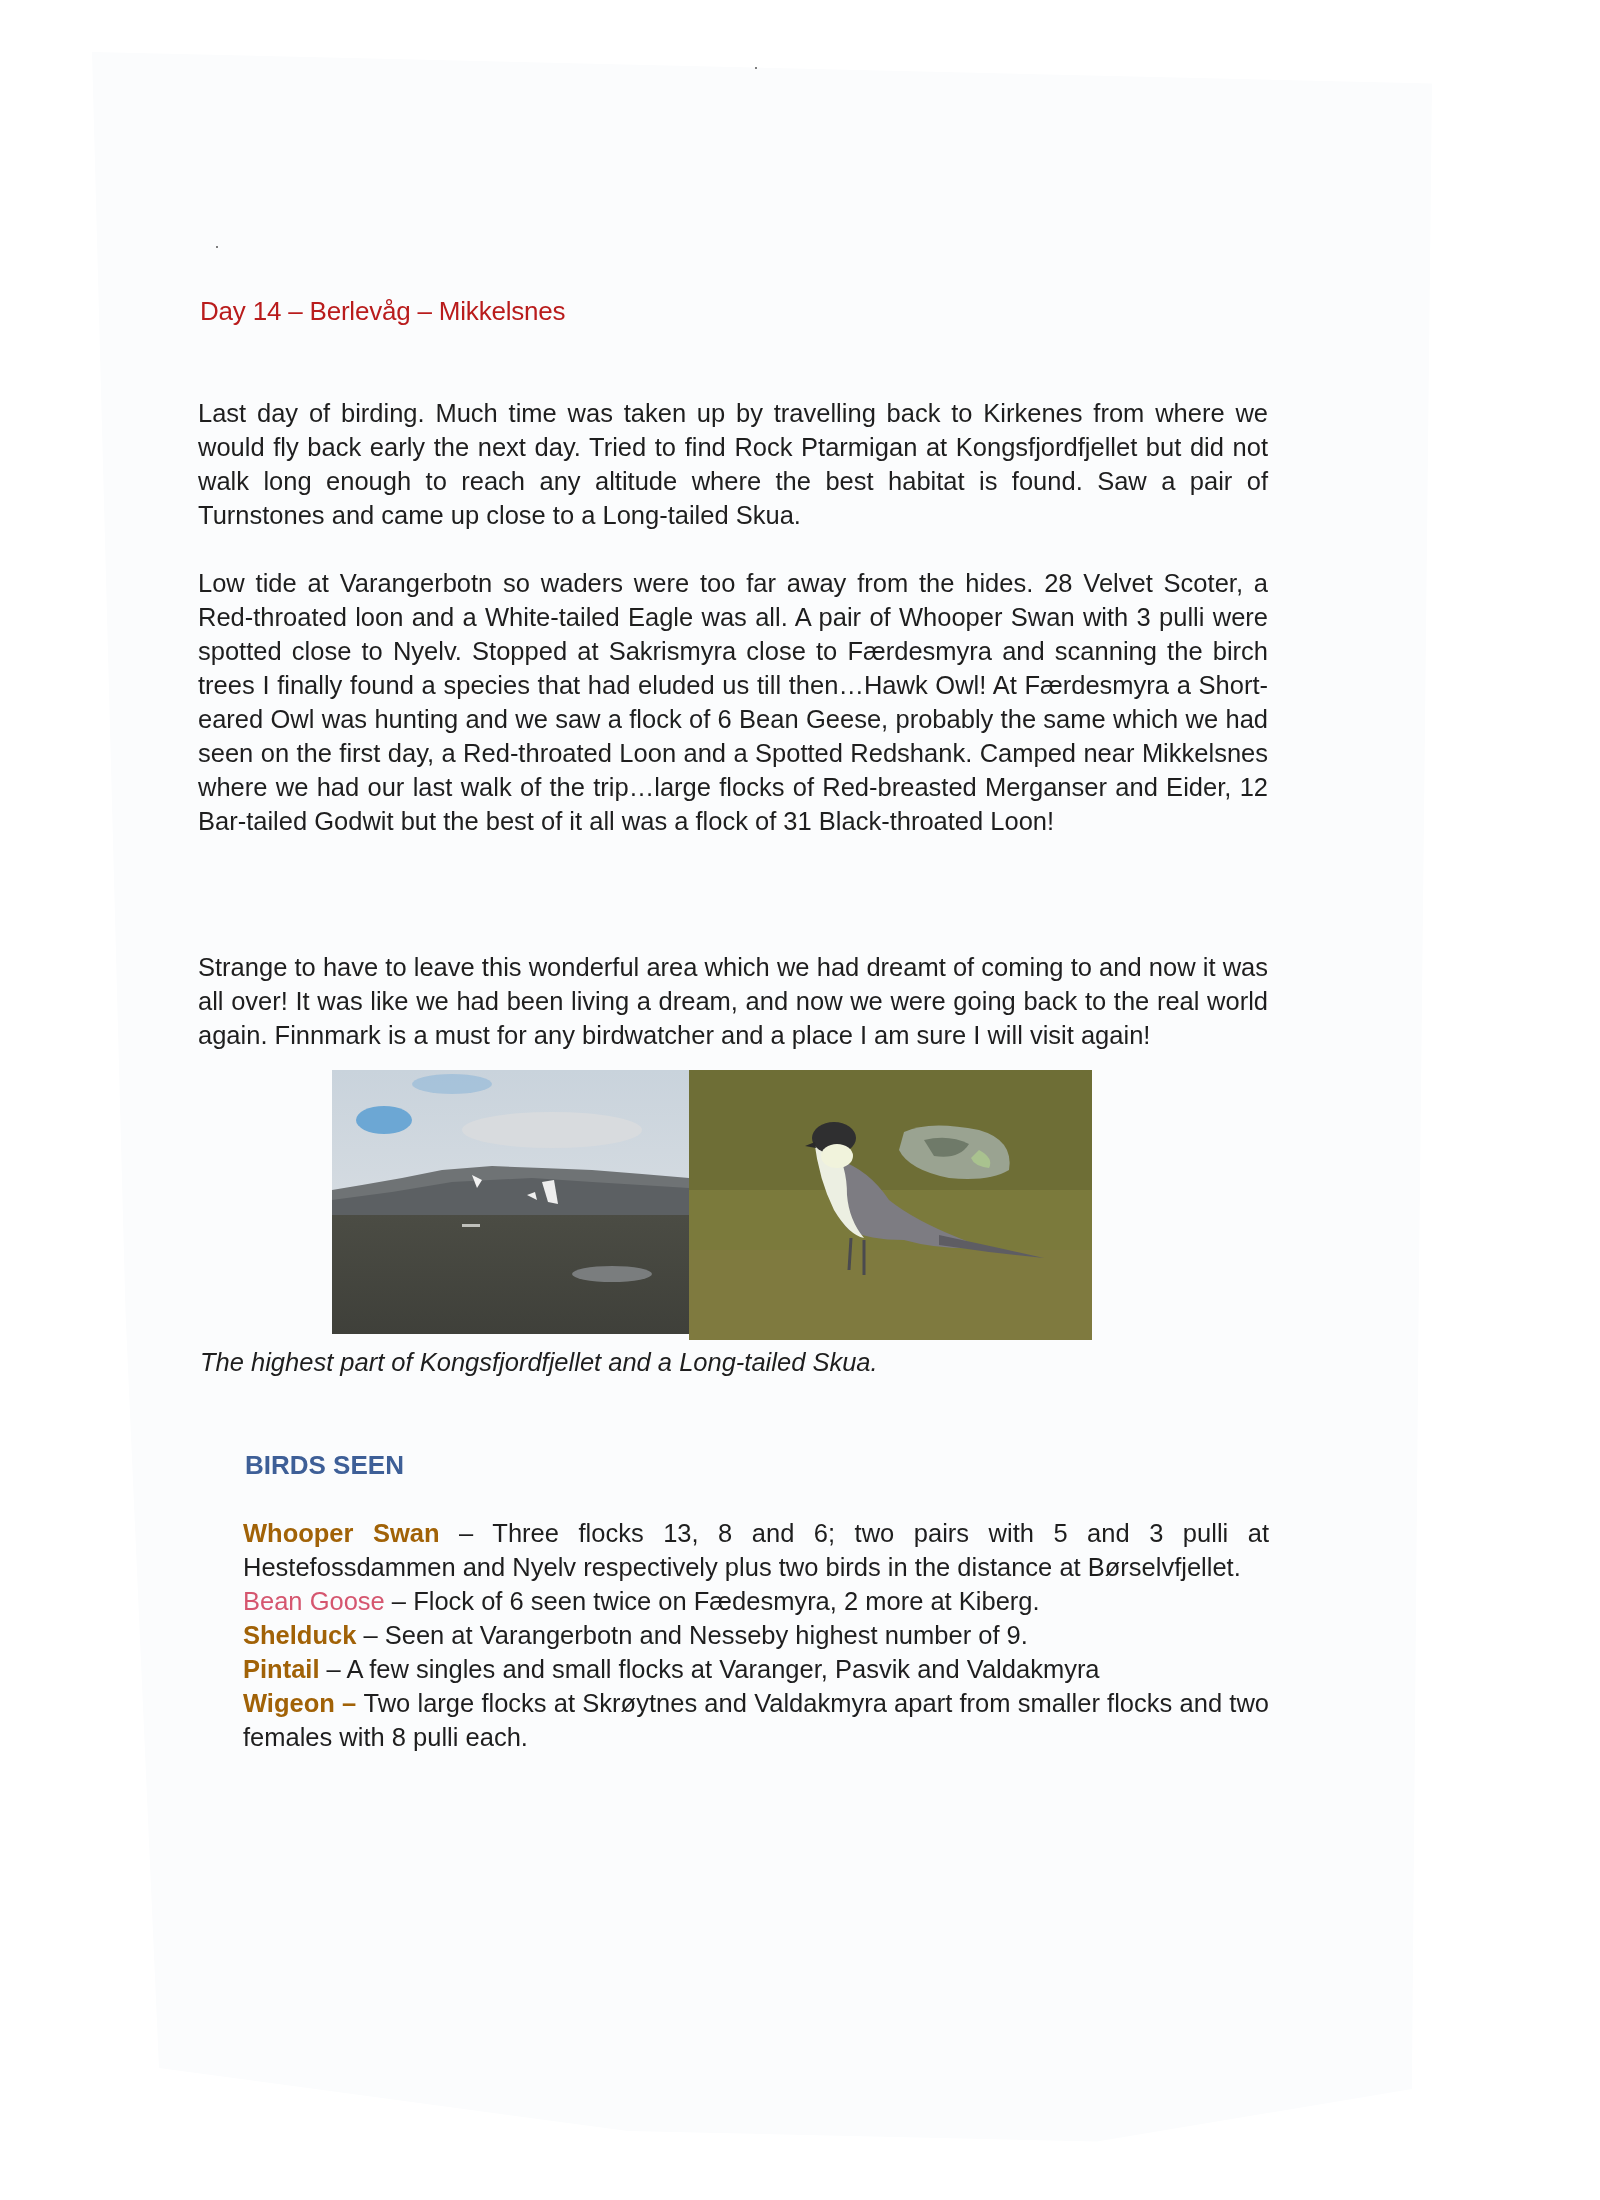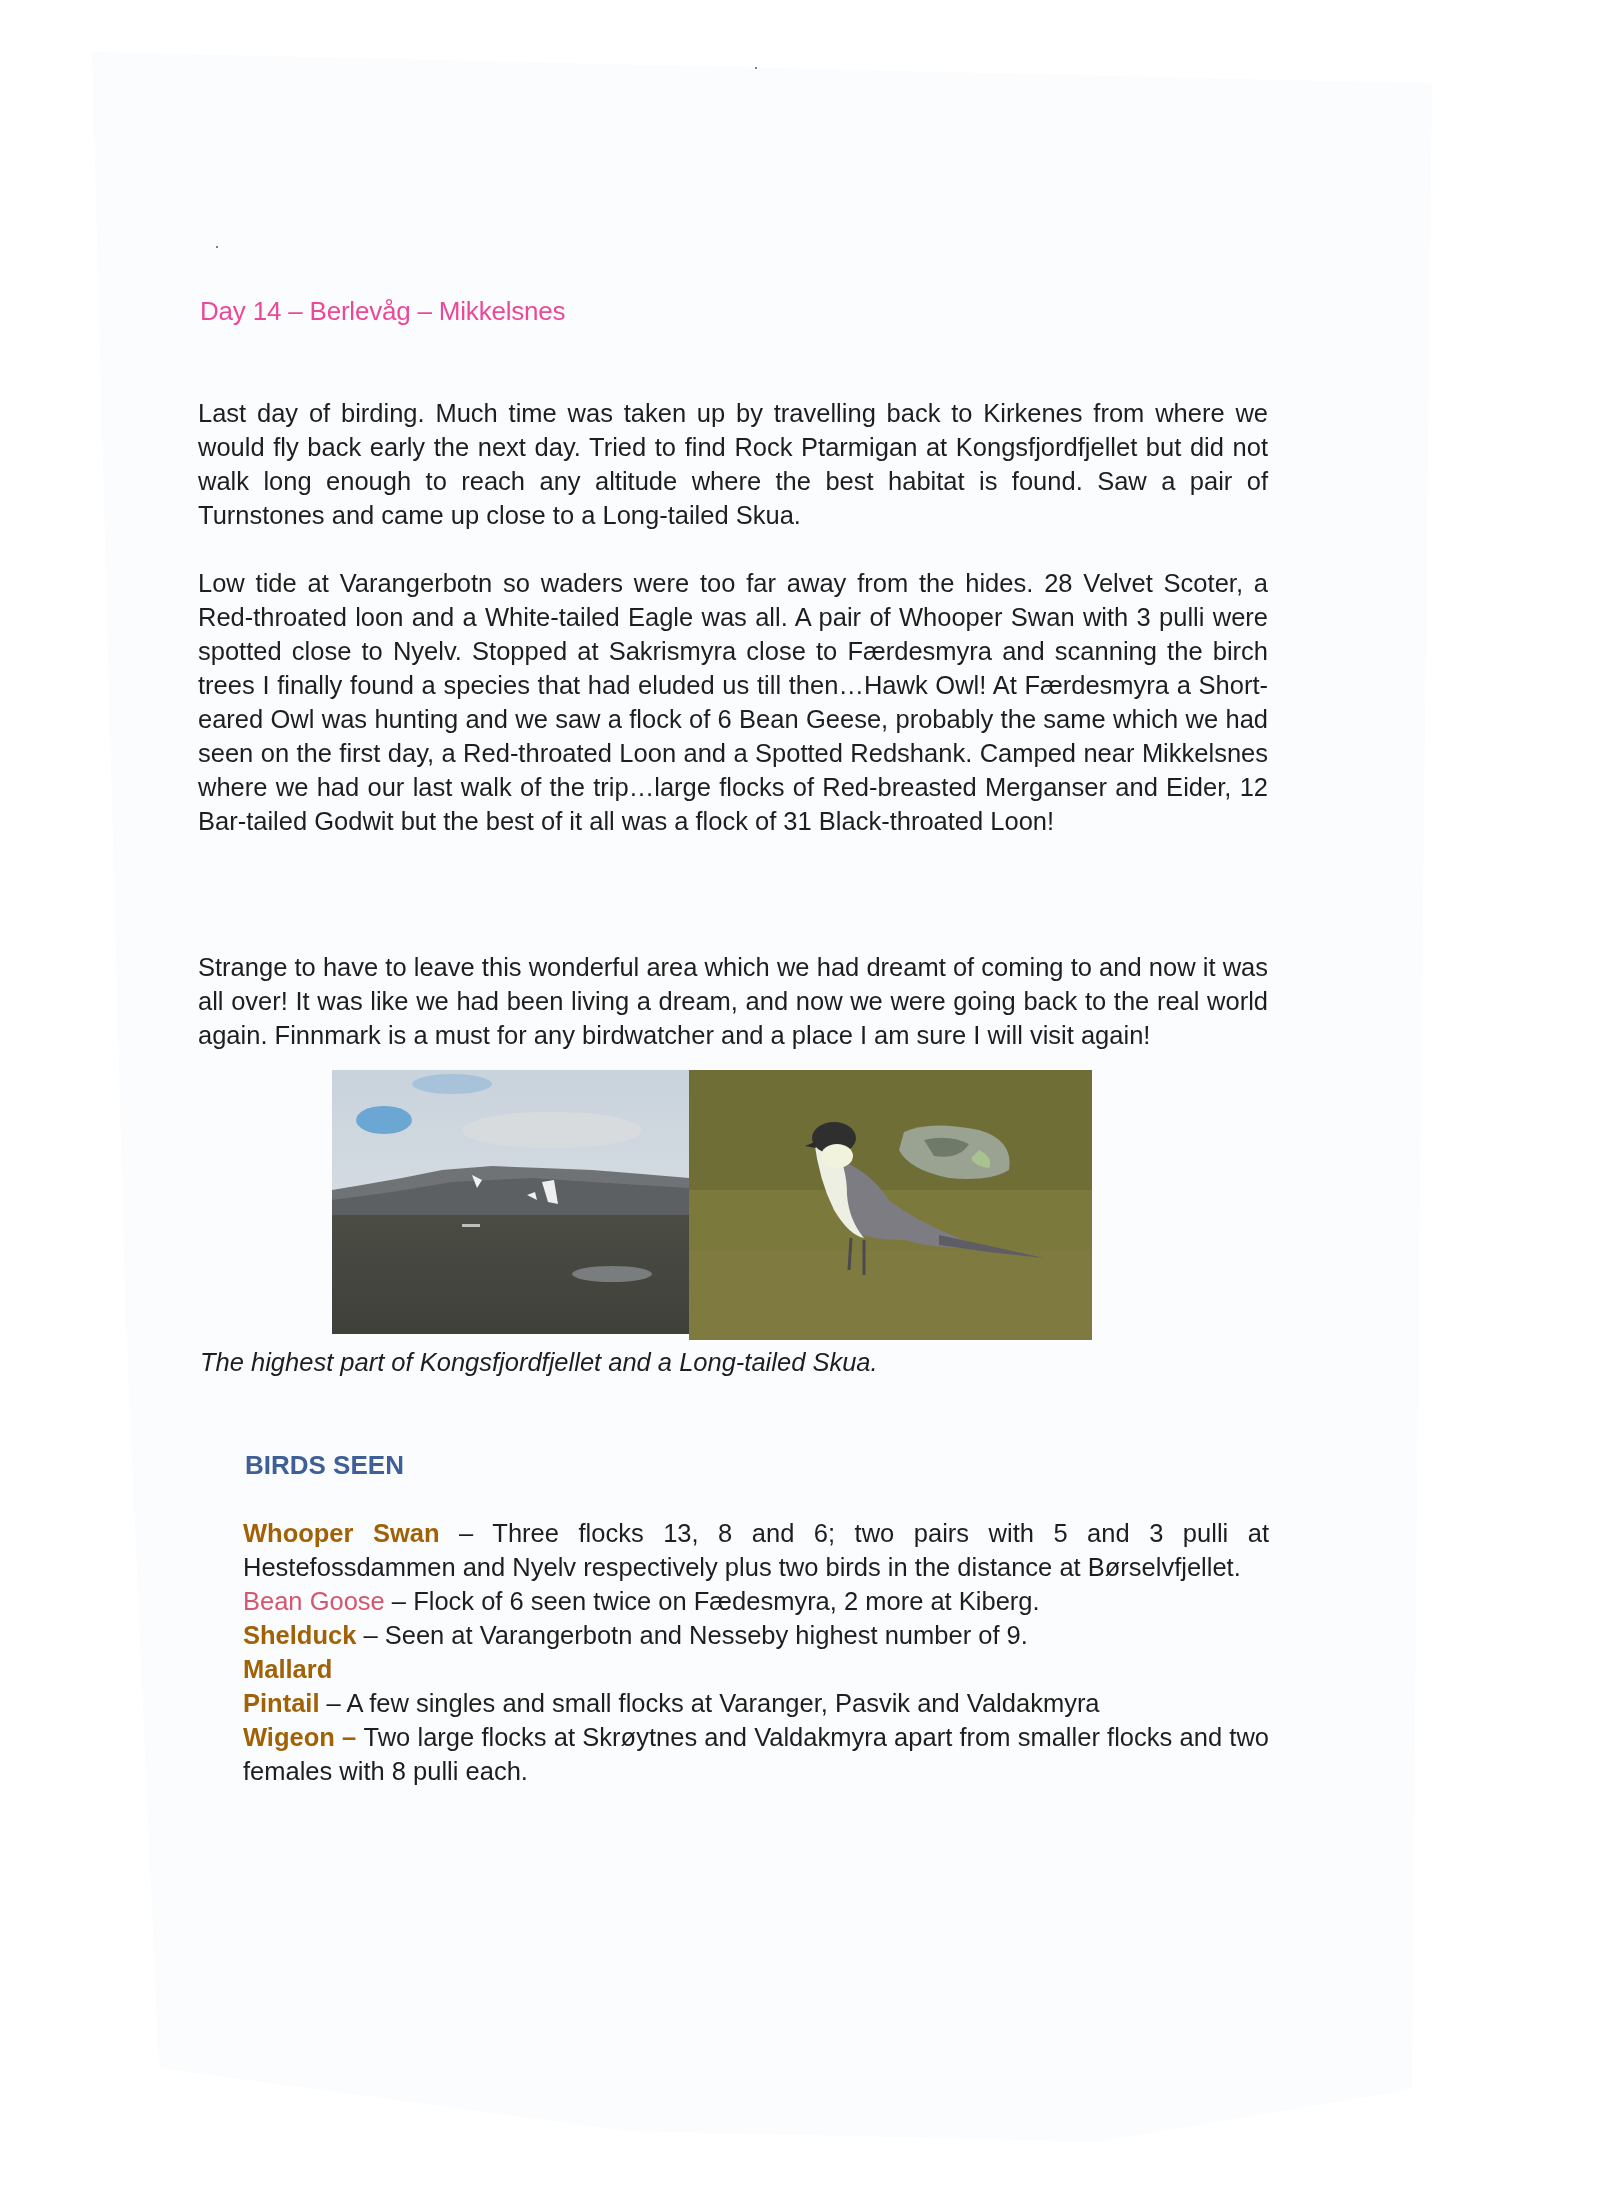--- a/index.html
+++ b/index.html
@@ -106,21 +106,21 @@
     .bird-name.highlight { font-weight: normal; }
   </style>
 </head>
 <body>
 
 <div class="sheet"></div>
 
 <span class="speck" style="left:755px;top:67px;"></span>
 <span class="speck" style="left:216px;top:246px;"></span>
 
-<div class="heading" style="color: #ec4899;">Day 14 – Berlevåg – Mikkelsnes</div>
+<div class="heading" style="color: #b91c1c;">Day 14 – Berlevåg – Mikkelsnes</div>
 
 <div class="para" id="para-1">
   <p>Last day of birding. Much time was taken up by travelling back to Kirkenes from where we would fly back early the next day. Tried to find Rock Ptarmigan at Kongsfjordfjellet but did not walk long enough to reach any altitude where the best habitat is found. Saw a pair of Turnstones and came up close to a Long-tailed Skua.</p>
 </div>
 <div class="para" id="para-2">
   <p>Low tide at Varangerbotn so waders were too far away from the hides. 28 Velvet Scoter, a Red-throated loon and a White-tailed Eagle was all. A pair of Whooper Swan with 3 pulli were spotted close to Nyelv. Stopped at Sakrismyra close to Færdesmyra and scanning the birch trees I finally found a species that had eluded us till then…Hawk Owl! At Færdesmyra a Short-eared Owl was hunting and we saw a flock of 6 Bean Geese, probably the same which we had seen on the first day, a Red-throated Loon and a Spotted Redshank. Camped near Mikkelsnes where we had our last walk of the trip…large flocks of Red-breasted Merganser and Eider, 12 Bar-tailed Godwit but the best of it all was a flock of 31 Black-throated Loon!</p>
 </div>
 <div class="para" id="para-3">
   <p>Strange to have to leave this wonderful area which we had dreamt of coming to and now it was all over! It was like we had been living a dream, and now we were going back to the real world again. Finnmark is a must for any birdwatcher and a place I am sure I will visit again!</p>
 </div>
@@ -173,16 +173,15 @@
 </div>
 
 <div class="caption">The highest part of Kongsfjordfjellet and a Long-tailed Skua.</div>
 
 <div class="section-title" style="color: rgb(62, 95, 151);">BIRDS SEEN</div>
 
 <div class="birds">
   <p class="bird-entry"><span class="bird-name">Whooper Swan</span><span> – </span><span>Three flocks 13, 8 and 6; two pairs with 5 and 3 pulli at Hestefossdammen and Nyelv respectively plus two birds in the distance at Børselvfjellet.</span></p>
   <p class="bird-entry"><span class="bird-name highlight" style="color: rgb(213, 86, 111);">Bean Goose</span><span> – </span><span>Flock of 6 seen twice on Fædesmyra, 2 more at Kiberg.</span></p>
   <p class="bird-entry"><span class="bird-name">Shelduck</span><span> – </span><span>Seen at Varangerbotn and Nesseby highest number of 9.</span></p>
-  <p class="bird-entry"><span class="bird-name">Mallard</span><span></span><span></span></p>
   <p class="bird-entry"><span class="bird-name">Pintail</span><span> – </span><span>A few singles and small flocks at Varanger, Pasvik and Valdakmyra</span></p>
   <p class="bird-entry"><span class="bird-name">Wigeon</span><span class="bird-name"> – </span><span>Two large flocks at Skrøytnes and Valdakmyra apart from smaller flocks and two females with 8 pulli each.</span></p>
 </div>
 
 </body></html>

